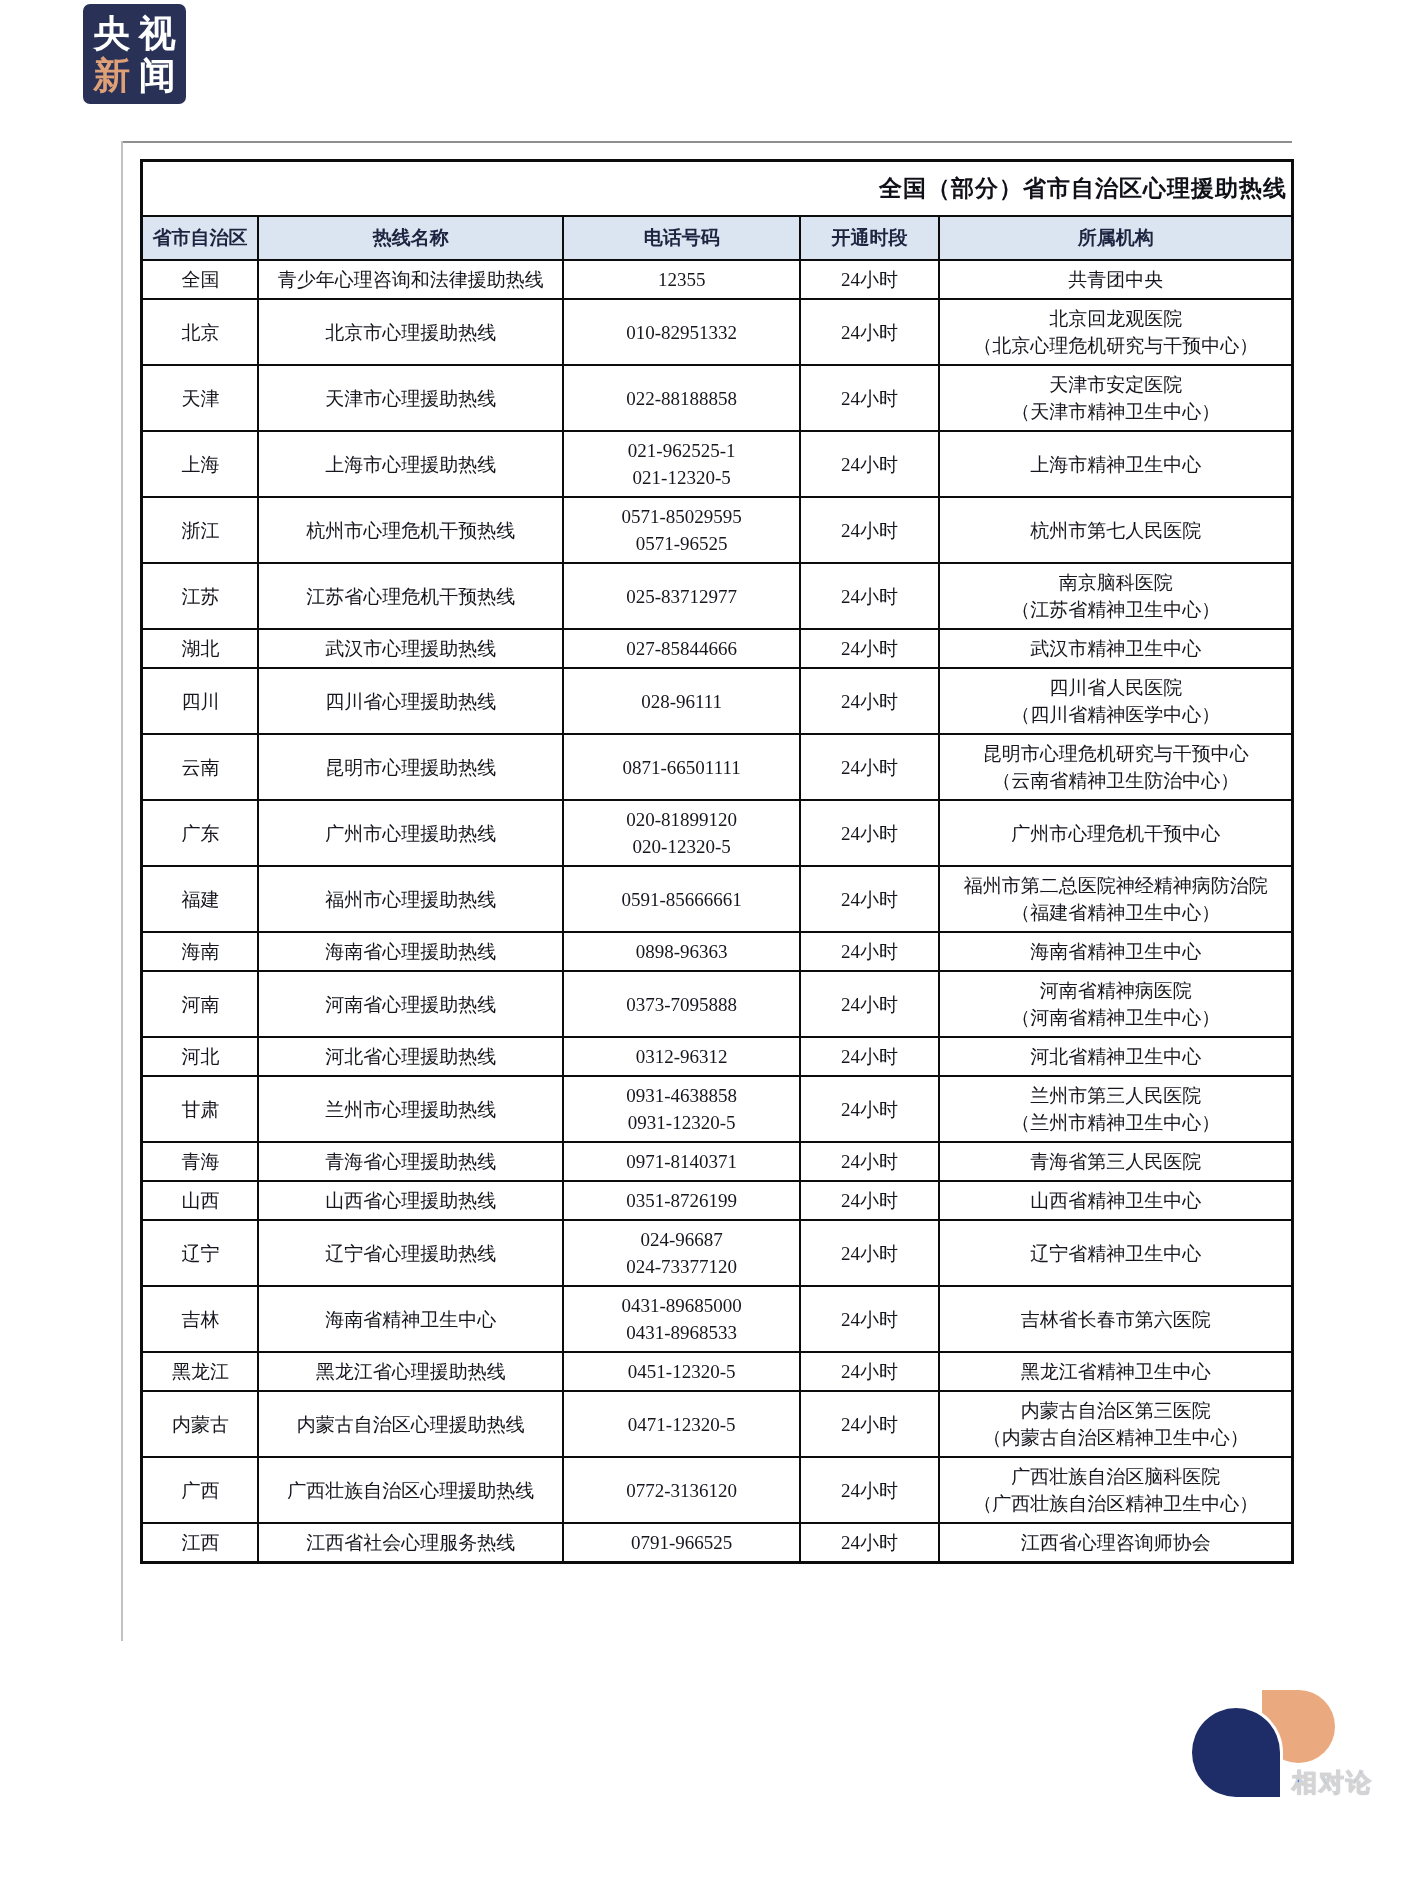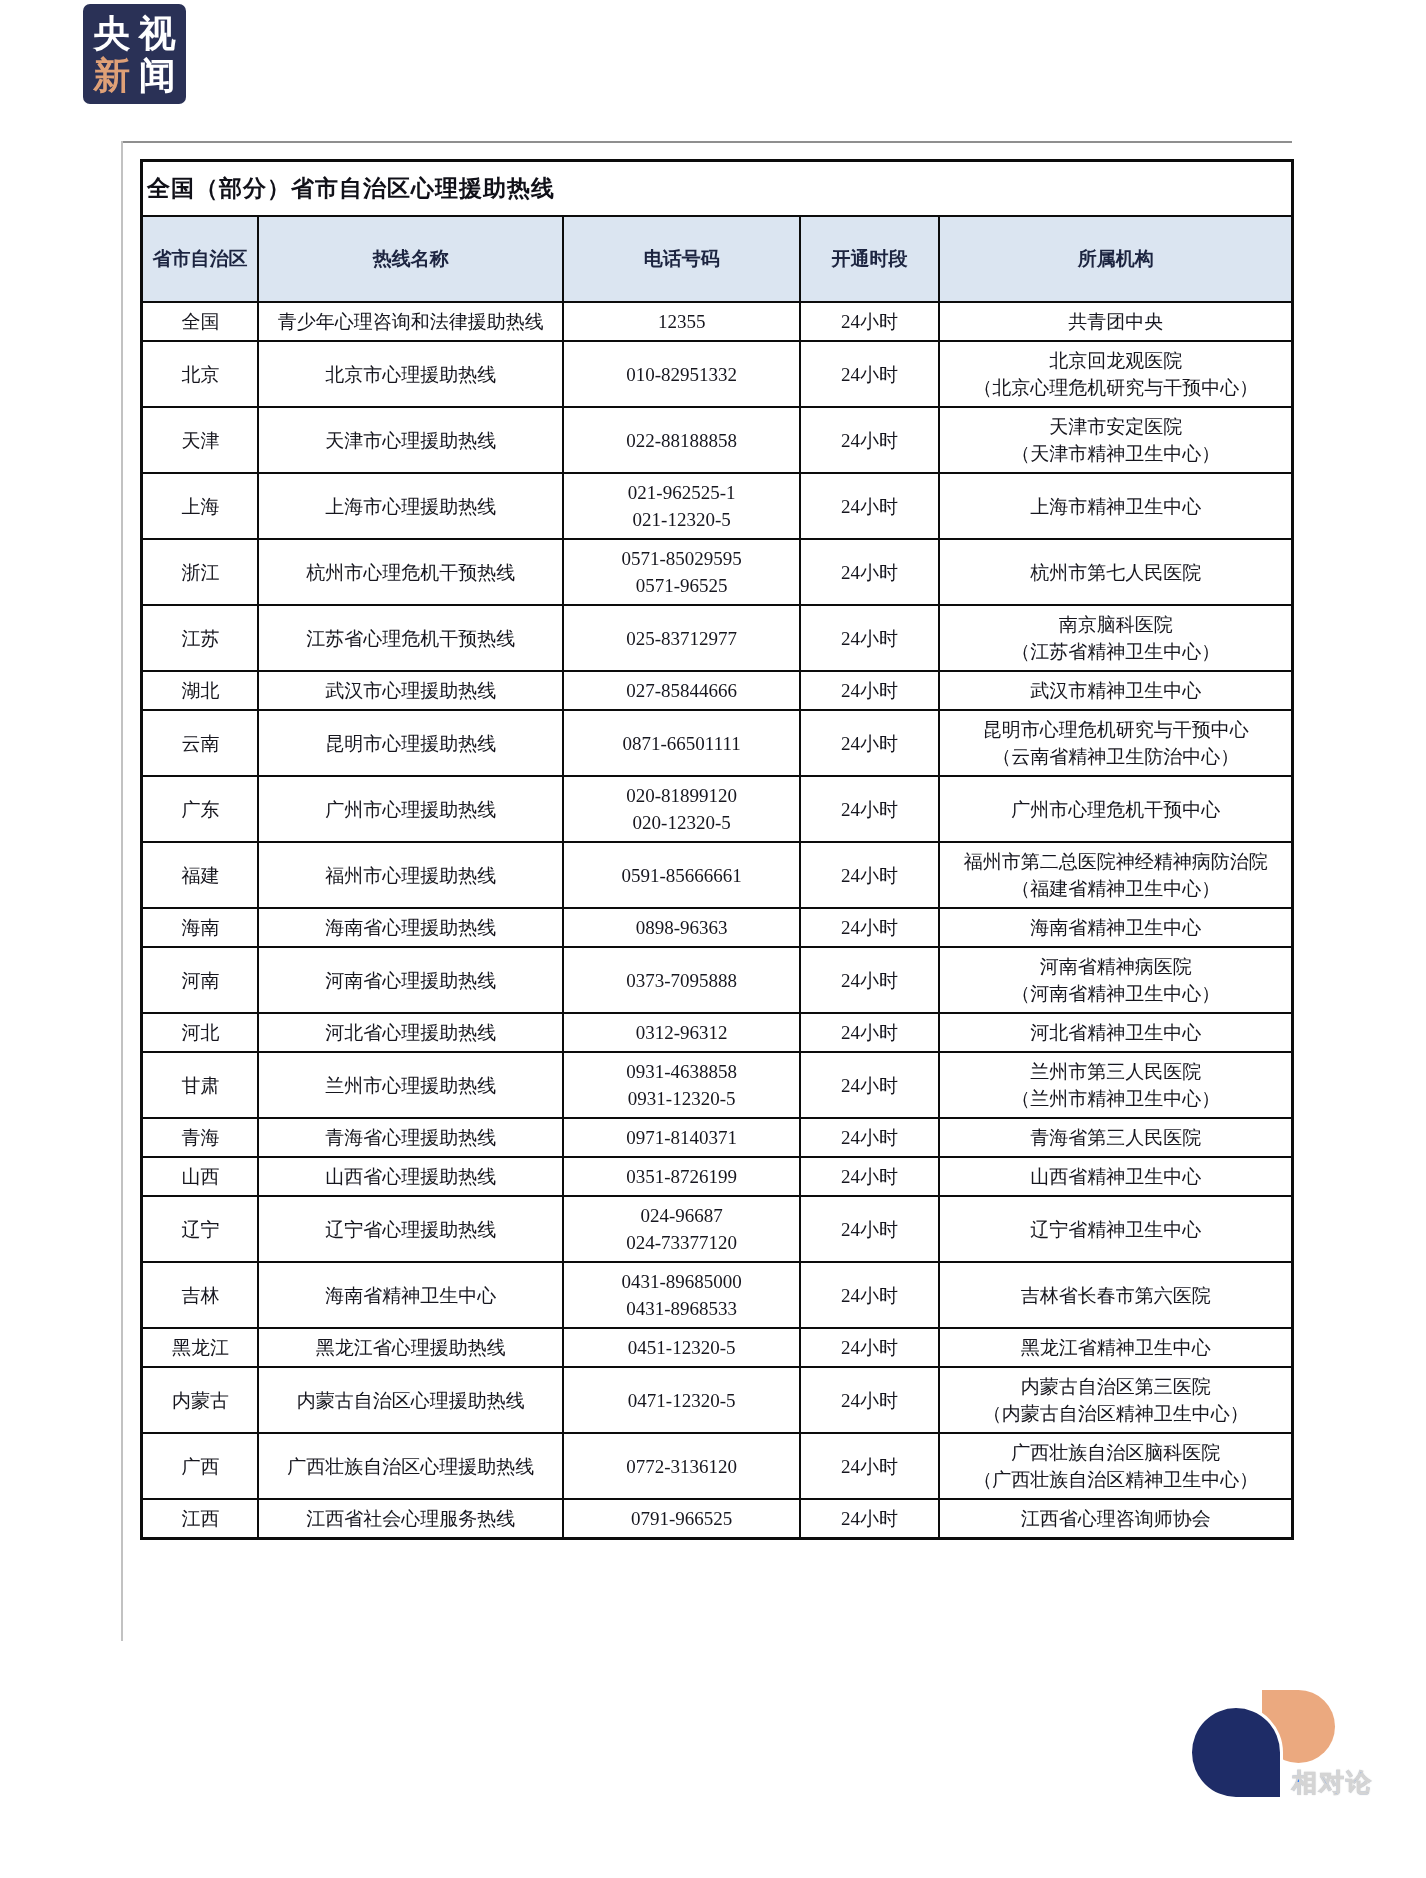--- a/index.html
+++ b/index.html
@@ -66,31 +66,31 @@
     border: 3px solid #0c0c0c;
   }
   table.hotline th, table.hotline td {
     border: 2px solid #0c0c0c;
     box-sizing: border-box;
   }
   .title-cell {
     background: #ffffff;
     font-size: 23px;
     font-weight: bold;
-    text-align: left;
+    text-align: right;
     padding: 11px 4px;
     color: #101018;
     letter-spacing: 1px;
   }
   .head-cell {
     background: #dbe5f1;
     font-size: 19px;
     font-weight: bold;
     text-align: center;
-    padding: 29px 4px;
+    padding: 8px 4px;
     color: #1c2440;
   }
   table.hotline td {
     font-size: 19px;
     line-height: 27px;
     padding: 5px 6px;
     text-align: center;
     white-space: pre-line;
     color: #16161e;
   }
@@ -219,20 +219,28 @@
 
         <tr>
           <td class="c-region">湖北</td>
           <td class="c-name">武汉市心理援助热线</td>
           <td class="c-phone">027-85844666</td>
           <td class="c-hours">24小时</td>
           <td class="c-org">武汉市精神卫生中心</td>
         </tr>
 
 
+        <tr>
+          <td class="c-region">四川</td>
+          <td class="c-name">四川省心理援助热线</td>
+          <td class="c-phone">028-96111</td>
+          <td class="c-hours">24小时</td>
+          <td class="c-org">四川省人民医院
+（四川省精神医学中心）</td>
+        </tr>
 
         <tr>
           <td class="c-region">云南</td>
           <td class="c-name">昆明市心理援助热线</td>
           <td class="c-phone">0871-66501111</td>
           <td class="c-hours">24小时</td>
           <td class="c-org">昆明市心理危机研究与干预中心
 （云南省精神卫生防治中心）</td>
         </tr>
 

